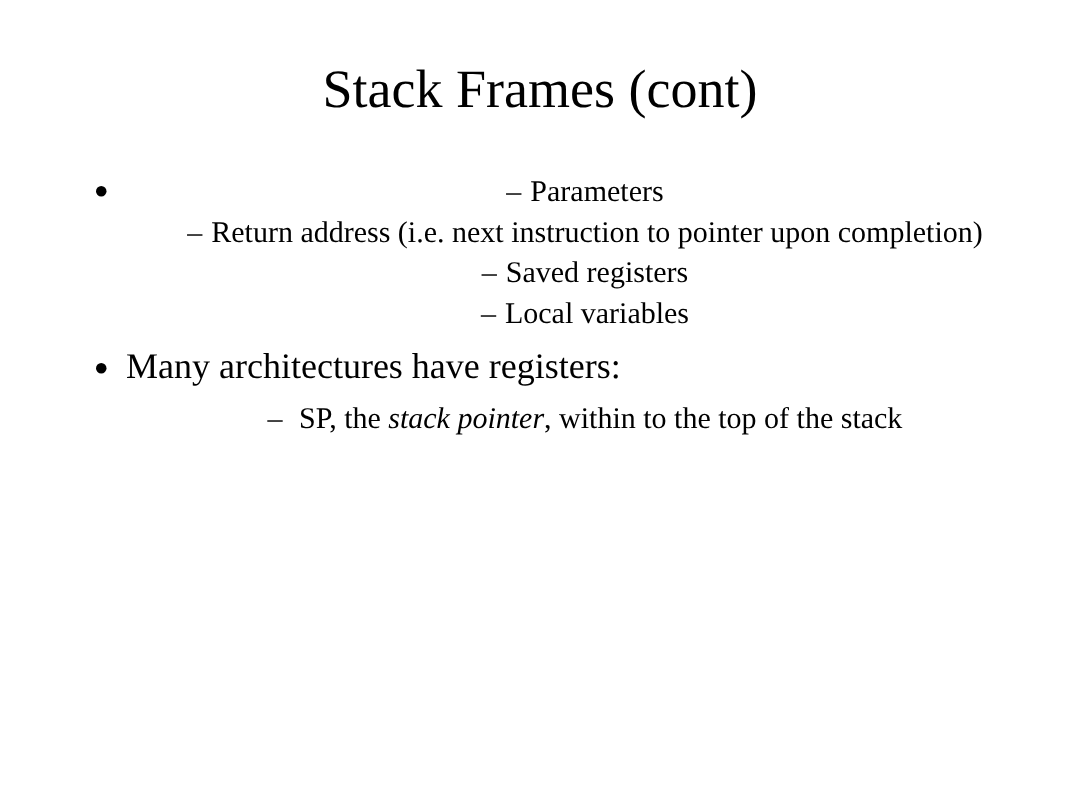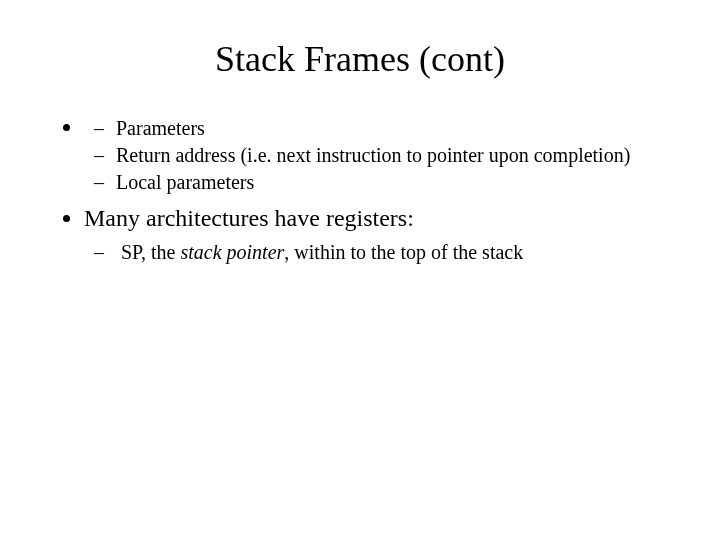--- a/index.html
+++ b/index.html
@@ -30,20 +30,21 @@
     font-size: 24px;
   }
   ul.level1 > li {
     margin-bottom: 4px;
   }
   ul.level2 {
     list-style: none;
     margin: 8px 0 10px 0;
     padding-left: 32px;
     font-size: 20px;
+    text-align: center;
   }
   ul.level2 > li::before {
     content: "–";
     display: inline-block;
     width: 22px;
     margin-left: -22px;
   }
   ul.level2 > li {
     margin-bottom: 2px;
     line-height: 1.25;
@@ -63,21 +64,22 @@
 <body>
 
 <div class="slide">
   <div class="title">Stack Frames (cont)</div>
 
   <ul class="level1">
     <li>
       <ul class="level2">
         <li>Parameters</li>
         <li>Return address (i.e. next instruction to pointer upon completion)</li>
-        <li>Local parameters</li>
+        <li>Saved registers</li>
+        <li>Local variables</li>
       </ul>
     </li>
 
     <li>
       <span>Many architectures have registers:</span>
       <ul class="level2">
         <li>
           <span>SP, the </span><span class="italic">stack pointer</span><span>, within to the top of the stack</span>
         </li>
       </ul>

